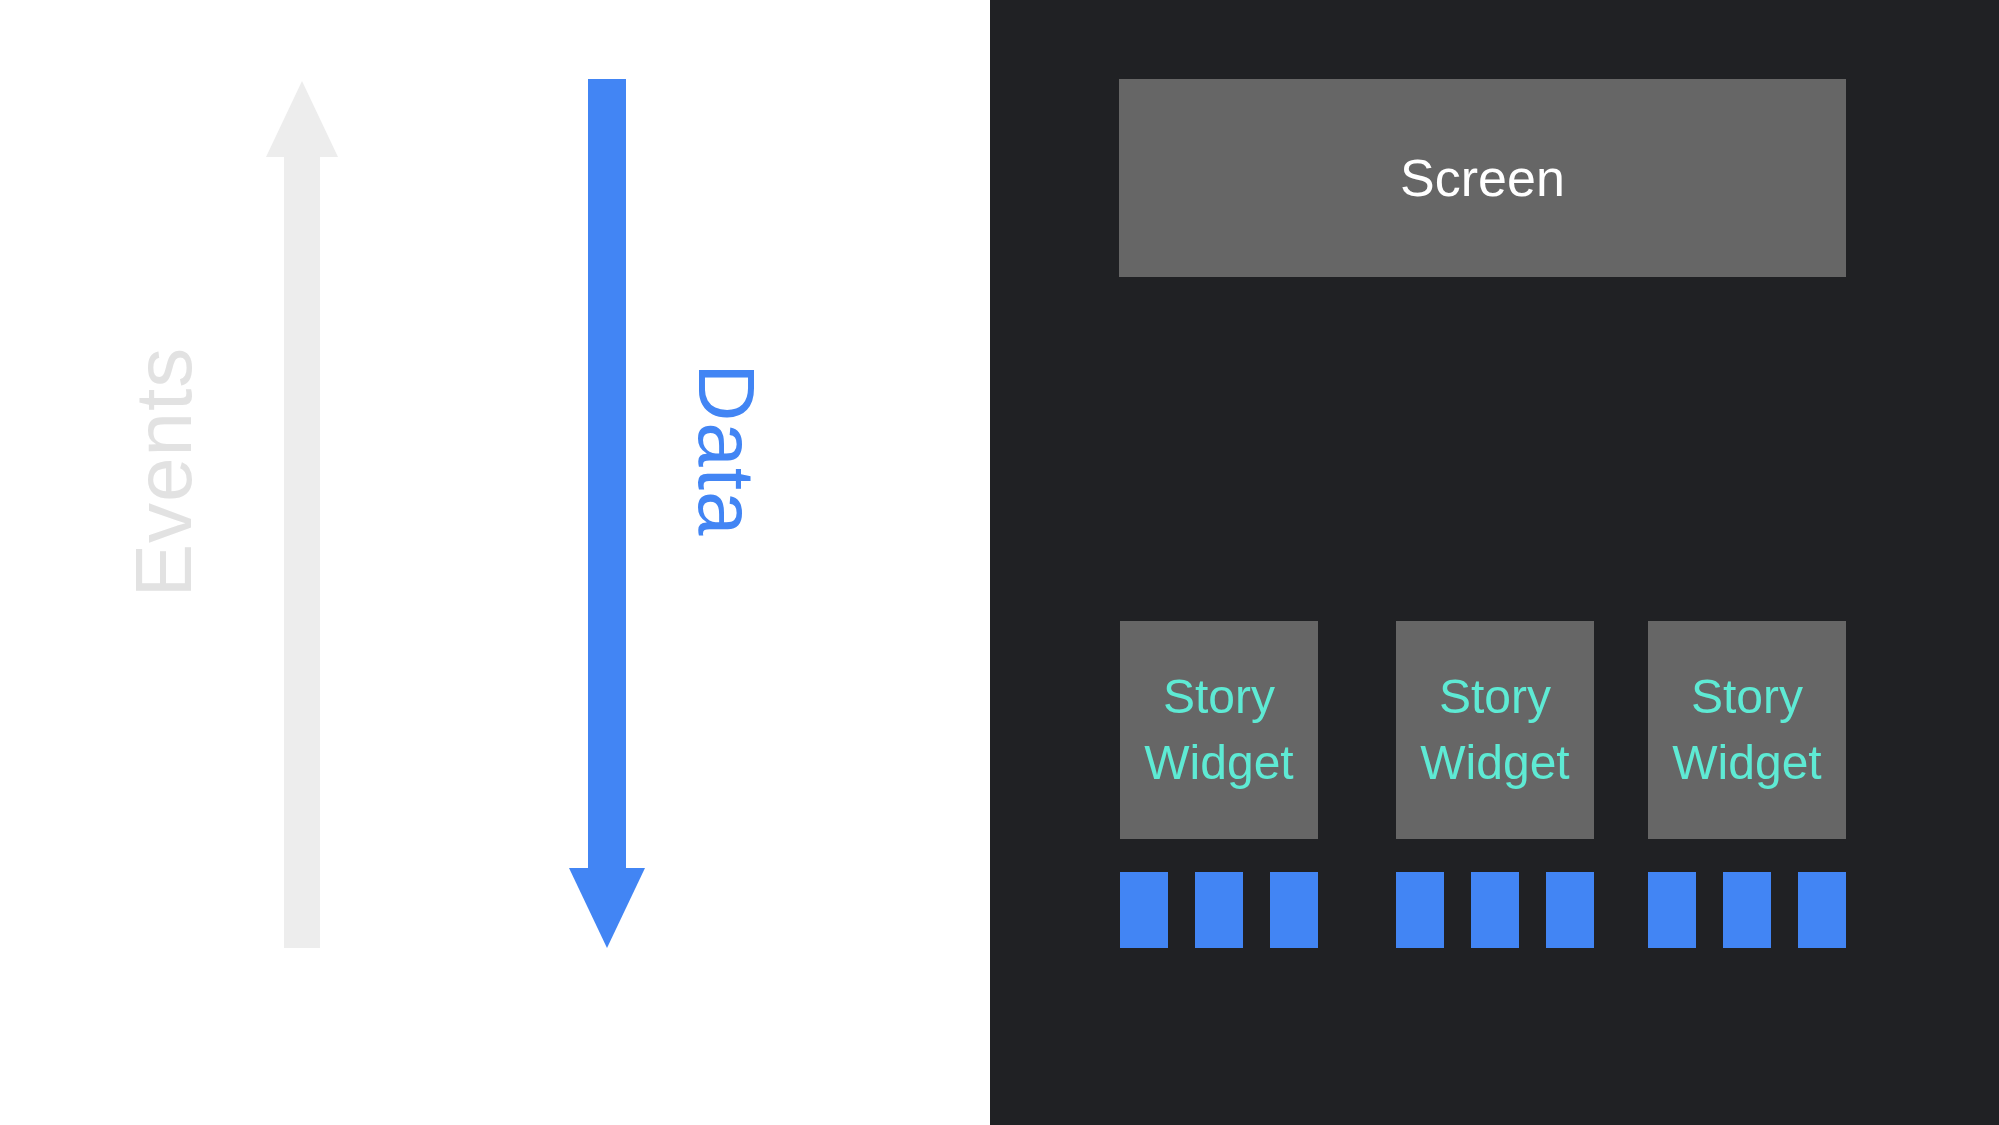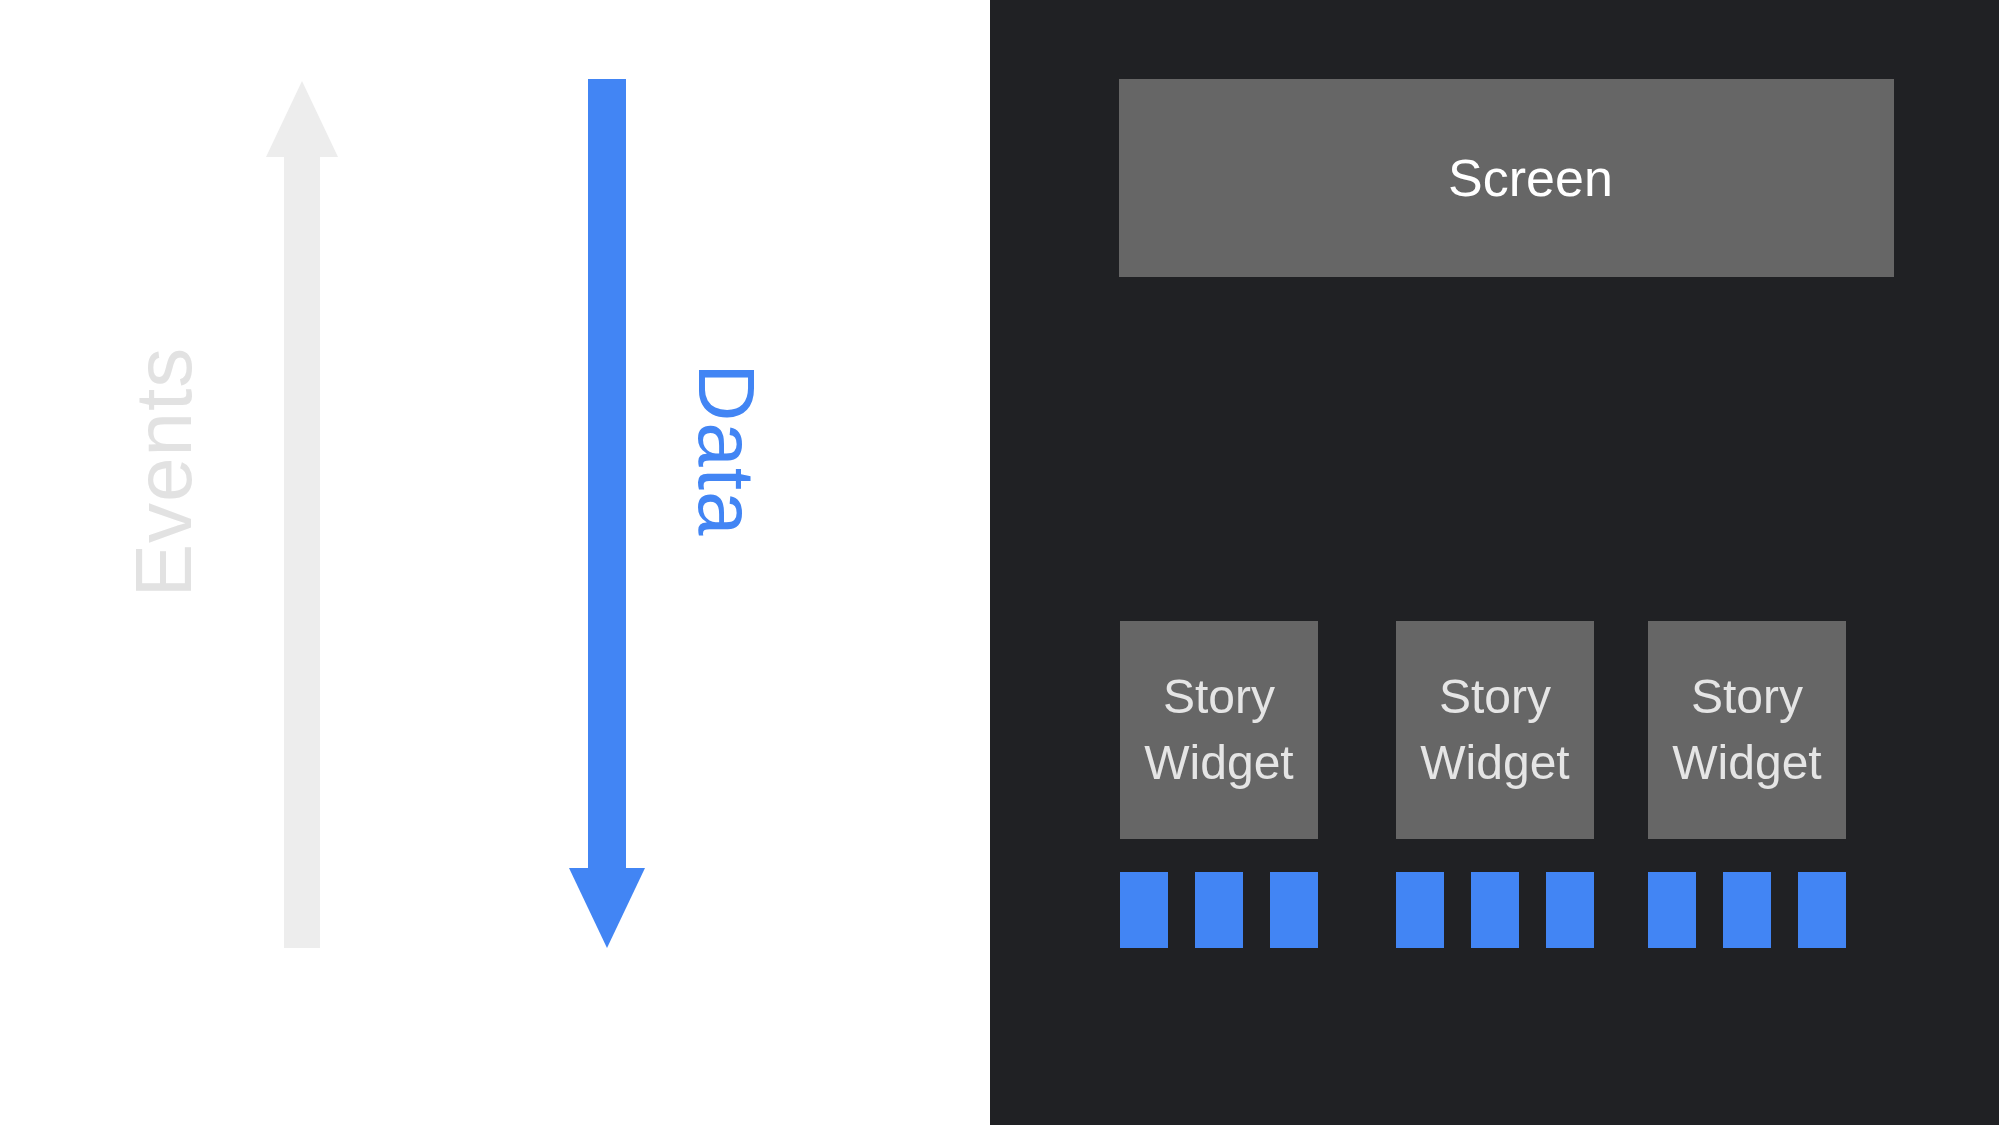--- a/index.html
+++ b/index.html
@@ -87,40 +87,39 @@
     color: #ffffff;
     display: flex;
     align-items: center;
     justify-content: center;
     text-align: center;
   }
   .box-screen {
     left: 129px; top: 79px;
     width: 727px; height: 198px;
     font-size: 52px;
-    padding-left: 48px;
   }
   .box-newsfeed {
     left: 129px; top: 342px;
     width: 727px; height: 213px;
     font-size: 52px;
   }
   .story-col {
     position: absolute;
     top: 621px;
     width: 198px;
   }
   .story-col.c1 { left: 130px; }
   .story-col.c2 { left: 406px; }
   .story-col.c3 { left: 658px; }
   .box-story {
     position: relative;
     width: 198px; height: 218px;
     background: #666666;
-    color: #e5e5e5;
+    color: #5eead4;
     font-size: 48px;
     line-height: 66px;
     display: flex;
     align-items: center;
     justify-content: center;
     text-align: center;
   }
   .chip-row {
     position: relative;
     margin-top: 33px;

